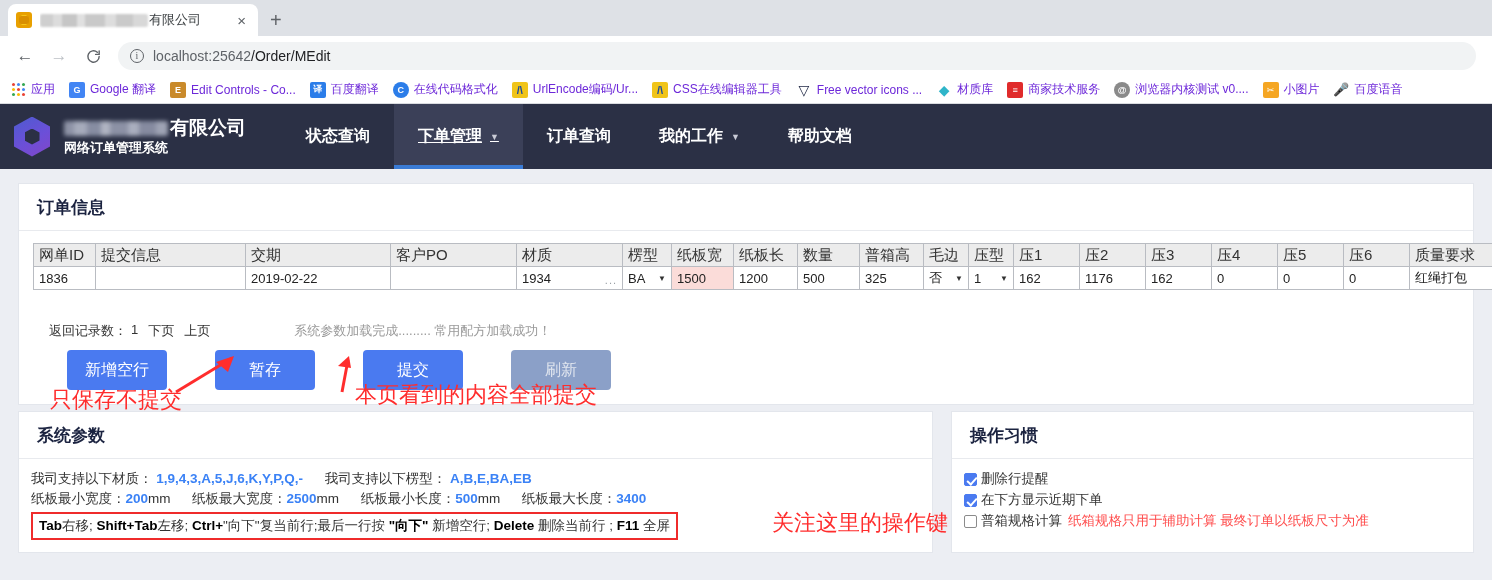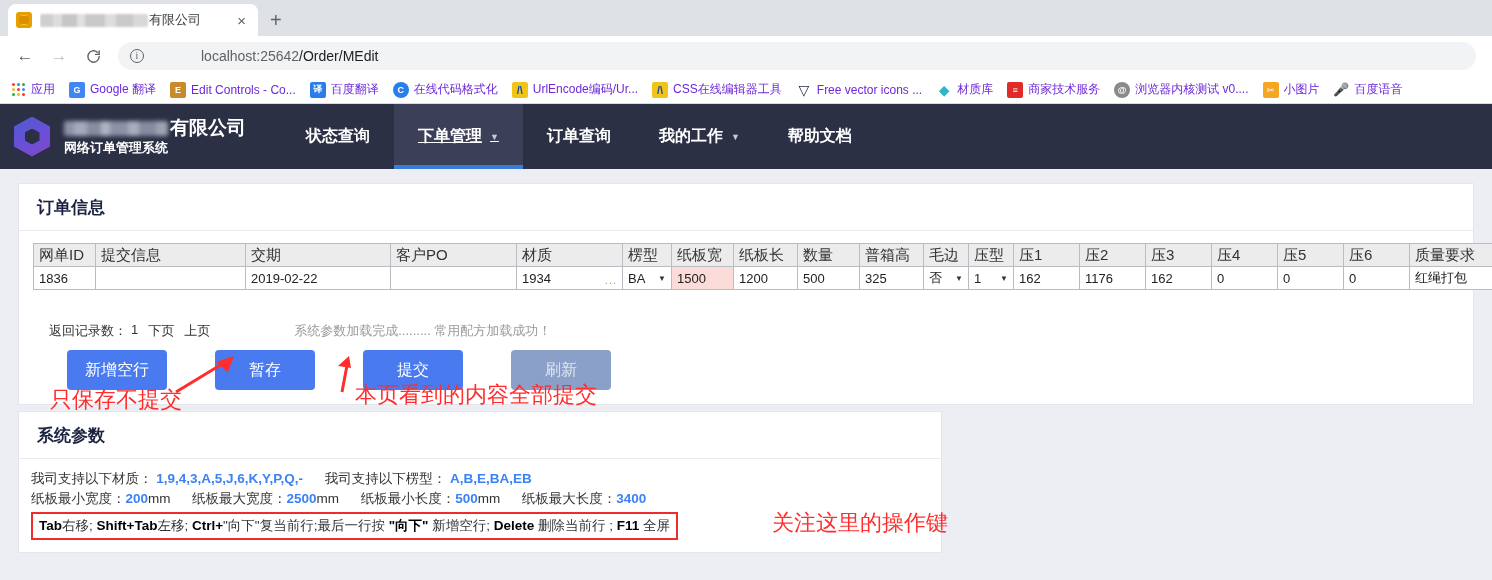--- a/index.html
+++ b/index.html
@@ -44,21 +44,21 @@
   .nav-btn.disabled { color:#bdc1c6; }
   .omnibox {
     flex:1; height:28px; background:#f1f3f4; border-radius:14px;
     display:flex; align-items:center; padding:0 12px; margin-left:6px; margin-right:6px;
   }
   .info-ic {
     width:14px; height:14px; border:1.3px solid #5f6368; border-radius:50%;
     color:#5f6368; font-size:10px; line-height:12px; text-align:center;
     margin-right:9px; flex:none; font-family:"Liberation Serif",serif;
   }
-  .url { font-size:14px; color:#202124; white-space:nowrap;margin-left:48px; }
+  .url { font-size:14px; color:#202124; white-space:nowrap; }
   .url .host { color:#5f6368; }
 
   .bookmarks { height:28px; background:#fff; display:flex; align-items:center;
                padding:0 10px; border-bottom:1px solid #dadce0; overflow:hidden; }
   .bm { display:flex; align-items:center; margin-right:14px; white-space:nowrap; flex:none; }
   .bm-label { font-size:12px; color:#6d28d9; }
   .bm-ic { width:16px; height:16px; margin-right:5px; flex:none; border-radius:2px;
            font-size:9px; color:#fff; display:flex; align-items:center; justify-content:center;
            font-weight:bold; overflow:hidden; }
   .apps-grid { display:grid; grid-template-columns:repeat(3,3px); grid-template-rows:repeat(3,3px);
@@ -425,20 +425,40 @@
           <span>纸板最小长度：</span><span class="bluev">500</span><span>mm</span>
           <span class="sp"></span>
           <span>纸板最大长度：</span><span class="bluev">3400</span>
         </div>
         <div class="shortcut-box">
           <b>Tab</b><span>右移; </span><b>Shift+Tab</b><span>左移; </span><b>Ctrl+</b><span>"向下"复当前行;最后一行按 </span><b>"向下"</b><span> 新增空行; </span><b>Delete</b><span> 删除当前行 ; </span><b>F11</b><span> 全屏</span>
         </div>
       </div>
     </div>
 
+    <div class="card panel-right">
+      <div class="card-head">
+        <div class="card-title">操作习惯</div>
+      </div>
+      <div class="panel-body">
+        <div class="chk-row">
+          <span class="chkbox on"></span>
+          <span class="chk-label">删除行提醒</span>
+        </div>
+        <div class="chk-row">
+          <span class="chkbox on"></span>
+          <span class="chk-label">在下方显示近期下单</span>
+        </div>
+        <div class="chk-row">
+          <span class="chkbox"></span>
+          <span class="chk-label">普箱规格计算</span>
+          <span class="note-red">纸箱规格只用于辅助计算 最终订单以纸板尺寸为准</span>
+        </div>
+      </div>
+    </div>
 
   </div>
 </div>
 
 <svg class="ann-arrow" style="left:172px; top:352px;" width="72" height="42">
   <path d="M4 40 L60 6" stroke="#ff2d2d" stroke-width="3" fill="none"></path>
   <path d="M62 4 L44 10 L56 20 Z" fill="#ff2d2d"></path>
 </svg>
 <div class="ann" style="left:50px; top:385px;">只保存不提交</div>
 

